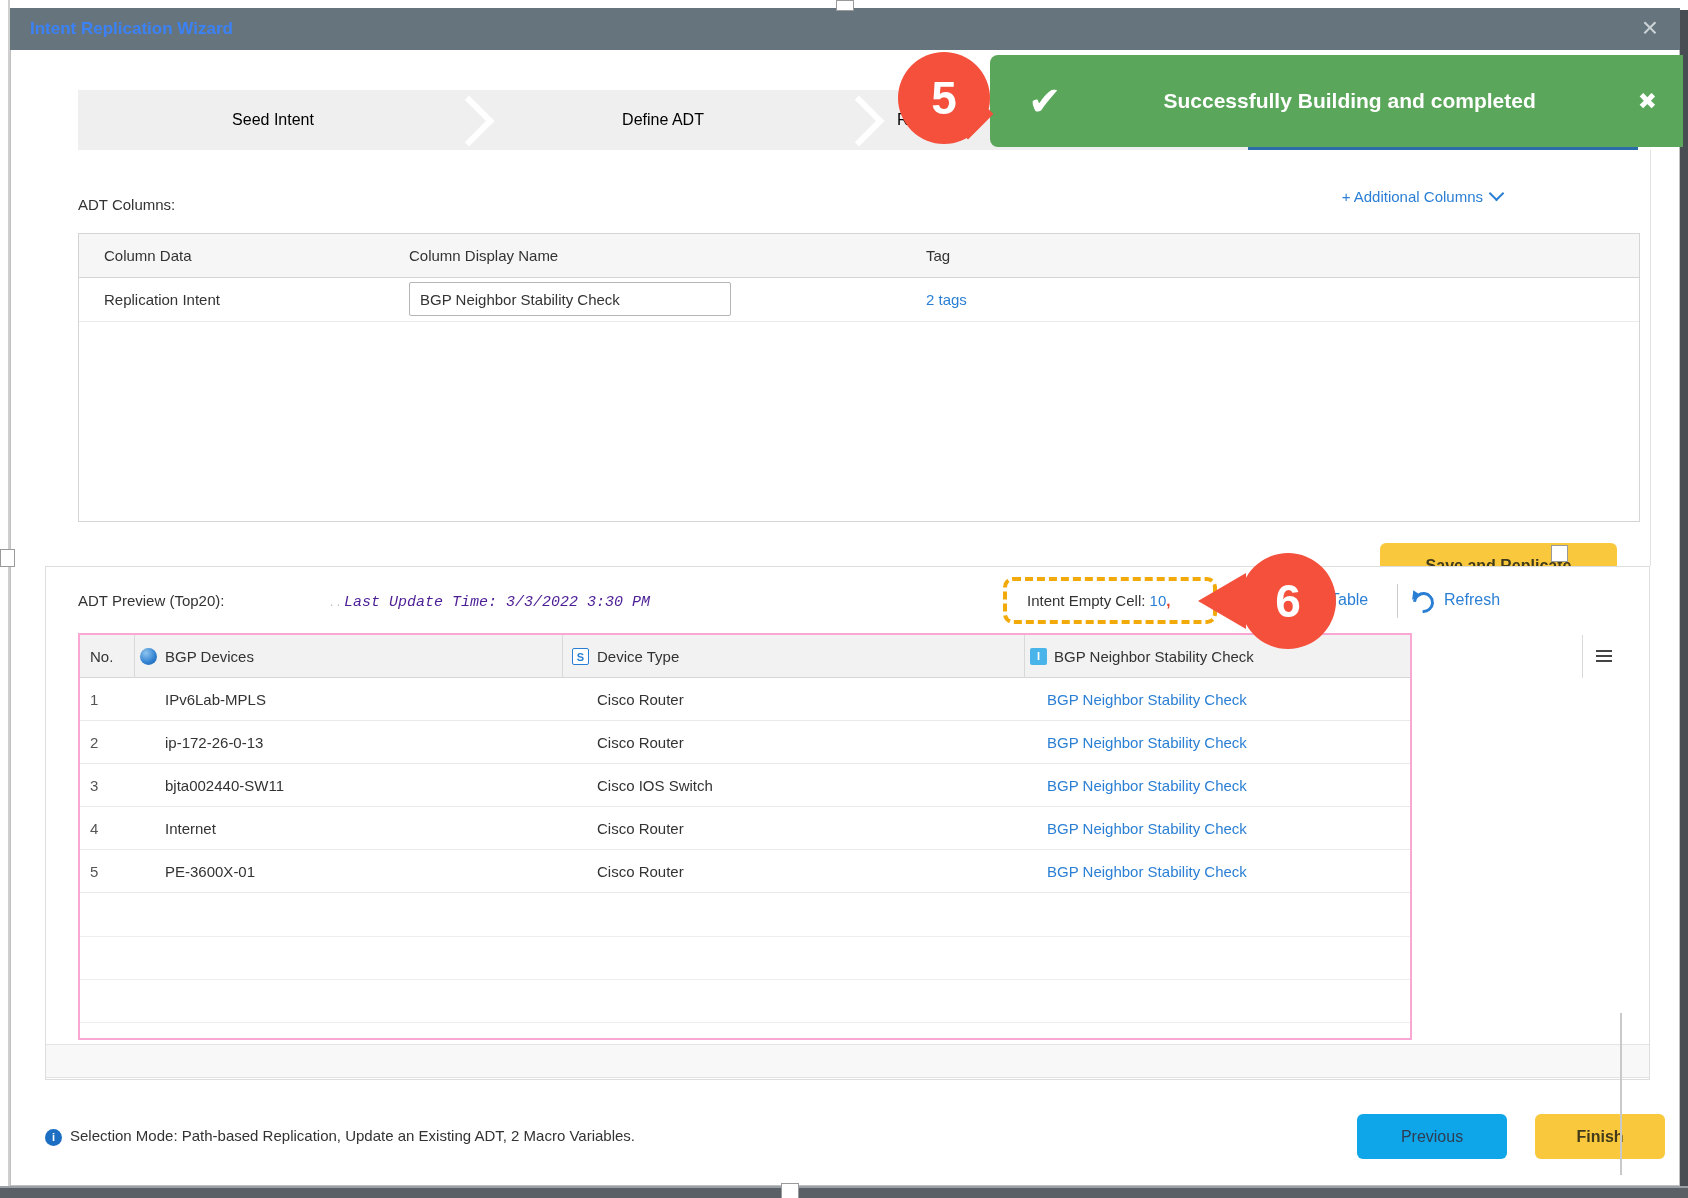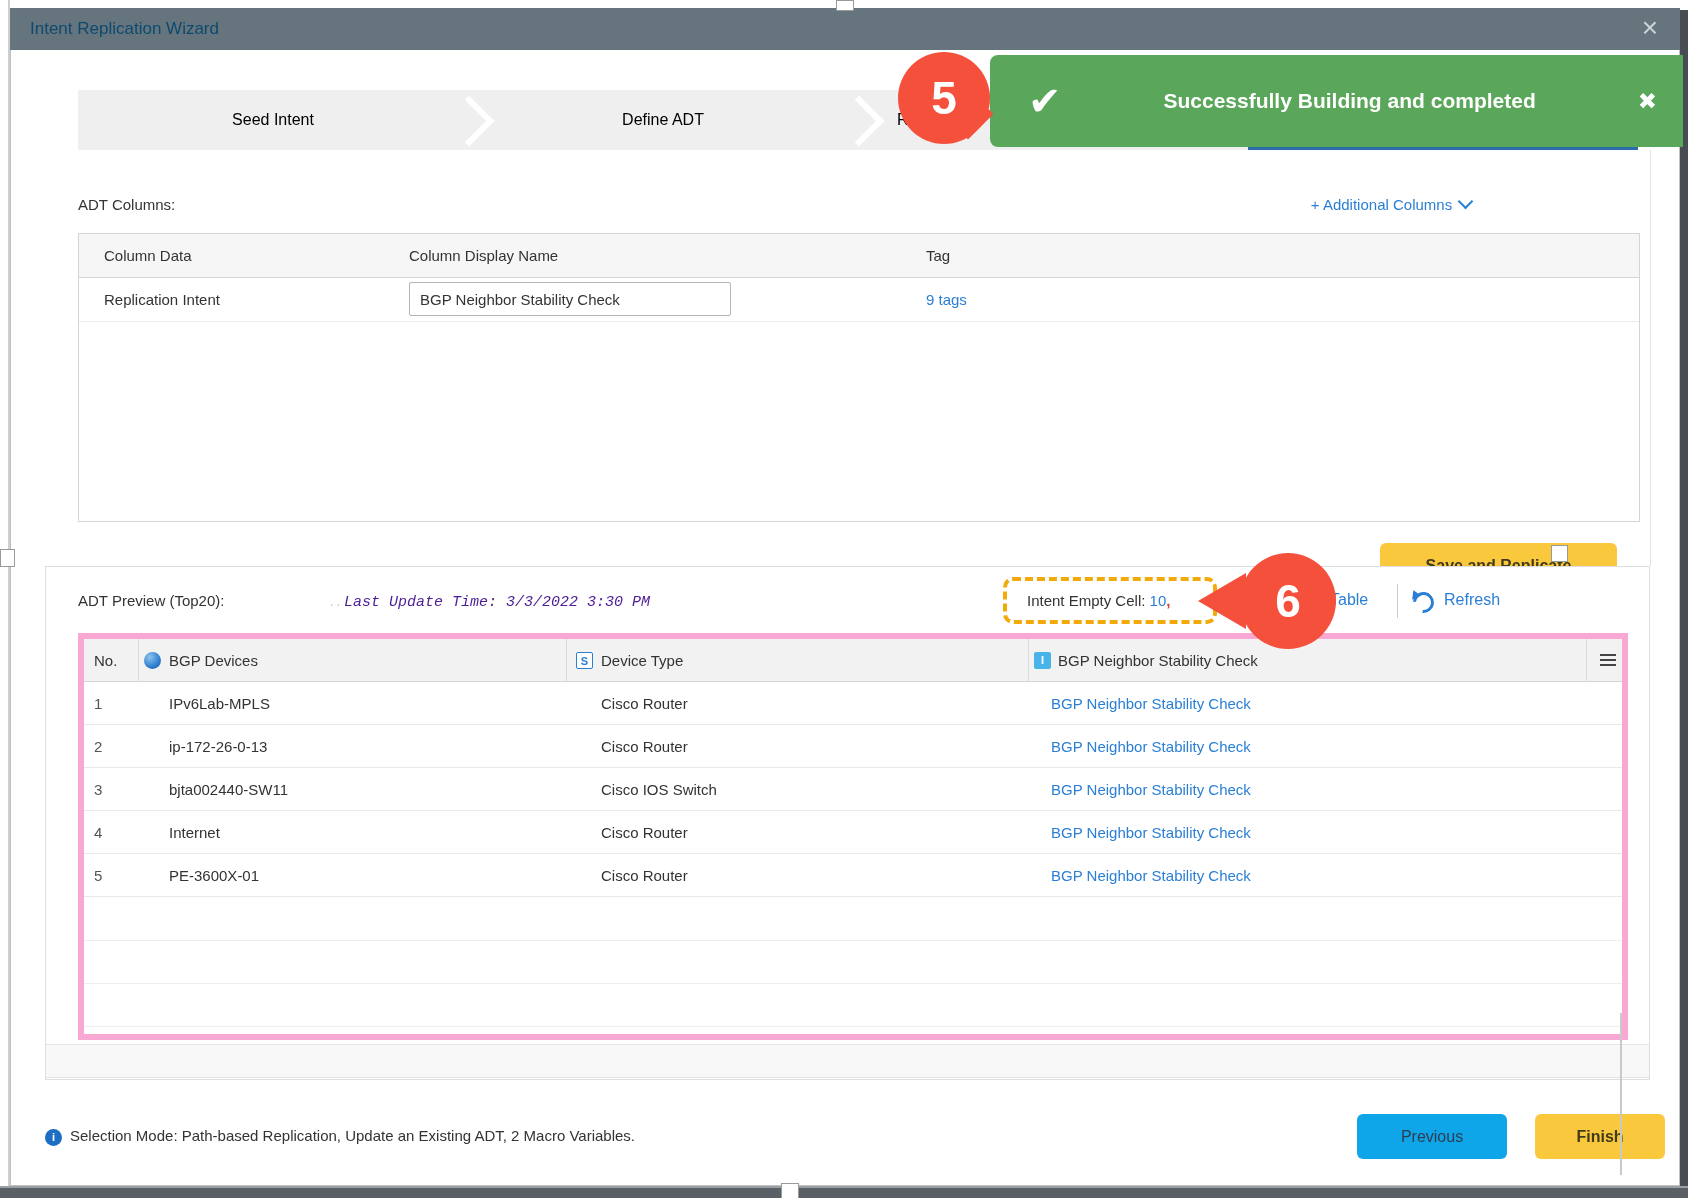--- a/index.html
+++ b/index.html
@@ -7,21 +7,21 @@
   .page{position:relative;width:1688px;height:1198px;background:#fff;overflow:hidden;}
   .abs{position:absolute;}
   
   .frame-left{left:8px;top:0;width:2px;height:1186px;background:#cfcfcf;}
   .edge-right{left:1680px;top:10px;width:8px;height:1188px;background:#474d52;}
   .bottom-bar{left:0;top:1186px;width:1688px;height:12px;background:#5a6065;border-top:2px solid #9aa1a6;}
   .handle{background:#fff;border:1px solid #9a9a9a;z-index:70;}
   
   .dialog{left:10px;top:8px;width:1670px;height:1178px;background:#fff;border:1px solid #c0c0c0;box-sizing:border-box;}
   .titlebar{left:10px;top:8px;width:1670px;height:42px;background:#66747e;}
-  .title-text{left:30px;top:8px;height:42px;line-height:42px;color:#0c4a6e;font-size:17px;font-weight:400;}
+  .title-text{left:30px;top:8px;height:42px;line-height:42px;color:#3b82f6;font-size:17px;font-weight:700;}
   .title-close{left:1630px;top:8px;width:40px;height:42px;line-height:40px;text-align:center;color:#ccd3d7;font-size:28px;cursor:pointer;}
   
   .steps{left:78px;top:90px;width:1560px;height:60px;background:#efefef;}
   .step-label{position:absolute;top:0;height:60px;line-height:60px;font-size:16px;color:#000000;text-align:center;}
   .chev{position:absolute;top:13px;width:30px;height:30px;border-top:6px solid #fff;border-right:6px solid #fff;transform:rotate(45deg);}
   .step-underline{left:1248px;top:147px;width:390px;height:3px;background:#2b6da8;z-index:4;}
   
   .toast{left:990px;top:55px;width:693px;height:92px;background:#5aa65a;border-radius:8px 0 0 8px;z-index:50;display:flex;align-items:center;}
   .toast-check{margin-left:38px;color:#fff;font-size:40px;font-weight:700;}
   .toast-msg{flex:1;text-align:center;color:#fff;font-size:21px;font-weight:700;}
@@ -45,21 +45,21 @@
   .btn{display:flex;align-items:center;justify-content:center;border-radius:6px;font-size:16px;font-weight:700;cursor:pointer;box-sizing:border-box;}
   .btn-yellow{background:#f9c83c;color:#413a1b;}
   .btn-blue{background:#0ea5e9;color:#2e3d52;font-weight:400;}
   
   .panel{left:45px;top:566px;width:1605px;height:514px;border:1px solid #dedede;box-sizing:border-box;background:#fff;}
   .dashed-box{left:1003px;top:577px;width:214px;height:47px;border:4px dashed #f2a90a;border-radius:10px;box-sizing:border-box;z-index:20;background:transparent;}
   .vdiv{width:1px;background:#ccc;}
   .refresh-ring{left:1413px;top:592px;width:15px;height:15px;border:3px solid #2a7fd4;border-radius:50%;border-left-color:transparent;transform:rotate(-40deg);}
   .refresh-tip{left:1410px;top:590px;width:0;height:0;border-left:5px solid transparent;border-right:5px solid transparent;border-bottom:8px solid #2a7fd4;transform:rotate(-25deg);}
   
-  .ptable{left:78px;top:633px;width:1550px;height:407px;border:6px solid #f9a8d4;box-sizing:border-box;background:#fff;}
+  .ptable{left:78px;top:633px;width:1334px;height:407px;border:2px solid #f9a8d4;box-sizing:border-box;background:#fff;}
   .phead{position:absolute;left:0;top:0;width:100%;height:43px;background:#f2f2f2;border-bottom:1px solid #d5d5d5;box-sizing:border-box;}
   .phead span.h{position:absolute;top:0;height:43px;line-height:43px;font-size:15px;color:#333;font-weight:400;}
   .pcol{position:absolute;top:0;width:1px;height:43px;background:#d9d9d9;}
   .prow{position:absolute;left:0;width:100%;height:43px;border-bottom:1px solid #e9e9e9;box-sizing:border-box;}
   .prow span,.prow a{position:absolute;top:0;height:43px;line-height:43px;font-size:15px;}
   .psep{position:absolute;left:0;width:100%;height:0;border-bottom:1px solid #eeeeee;}
   .icon-sq{position:absolute;width:17px;height:17px;border-radius:2px;font-size:11px;font-weight:700;text-align:center;line-height:17px;top:13px;}
   .icon-dev{position:absolute;width:17px;height:17px;border-radius:50%;top:13px;background:radial-gradient(circle at 35% 30%,#8ec4ee,#2f7fd0 60%,#1b5fa8);}
   .ham{position:absolute;left:1516px;top:15px;width:16px;height:13px;}
   .ham i{display:block;height:2px;background:#444;margin-bottom:3px;}
@@ -88,34 +88,34 @@
     <span class="step-label" style="left:0;width:390px;">Seed Intent</span>
     <span class="step-label" style="left:390px;width:390px;">Define ADT</span>
     <span class="step-label" style="left:819px;width:180px;text-align:left;">Replication</span>
     <span class="step-label" style="left:1170px;width:390px;"></span>
     <span class="chev" style="left:373px;"></span>
     <span class="chev" style="left:763px;"></span>
   </div>
   <div class="abs step-underline"></div>
 
   <div class="abs sec-label" style="left:78px;top:196px;">ADT Columns:</div>
-  <div class="abs" style="left:1280px;top:196px;width:222px;text-align:center;font-size:15px;">
+  <div class="abs" style="left:1280px;top:188px;width:222px;text-align:right;font-size:15px;">
     <span class="link">+ Additional Columns</span><span class="chev-down"></span>
   </div>
 
   <div class="abs adt-table">
     <div class="adt-head">
       <span style="left:25px;">Column Data</span>
       <span style="left:330px;">Column Display Name</span>
       <span style="left:847px;">Tag</span>
     </div>
     <div class="adt-row">
       <span style="position:absolute;left:25px;top:0;height:44px;line-height:44px;font-size:15px;color:#333;">Replication Intent</span>
       <input class="adt-input" value="BGP Neighbor Stability Check" style="">
-      <span class="link" style="position:absolute;left:847px;top:0;height:44px;line-height:44px;font-size:15px;">9 tags</span>
+      <span class="link" style="position:absolute;left:847px;top:0;height:44px;line-height:44px;font-size:15px;">2 tags</span>
     </div>
   </div>
 
   <div class="abs btn btn-yellow" style="left:1380px;top:543px;width:237px;height:45px;">Save and Replicate</div>
 
   <div class="abs" style="left:1650px;top:150px;width:1px;height:416px;background:#e2e2e2;"></div>
 
   <div class="abs panel"></div>
 
   <div class="abs sec-label" style="left:78px;top:592px;">ADT Preview (Top20):</div>

